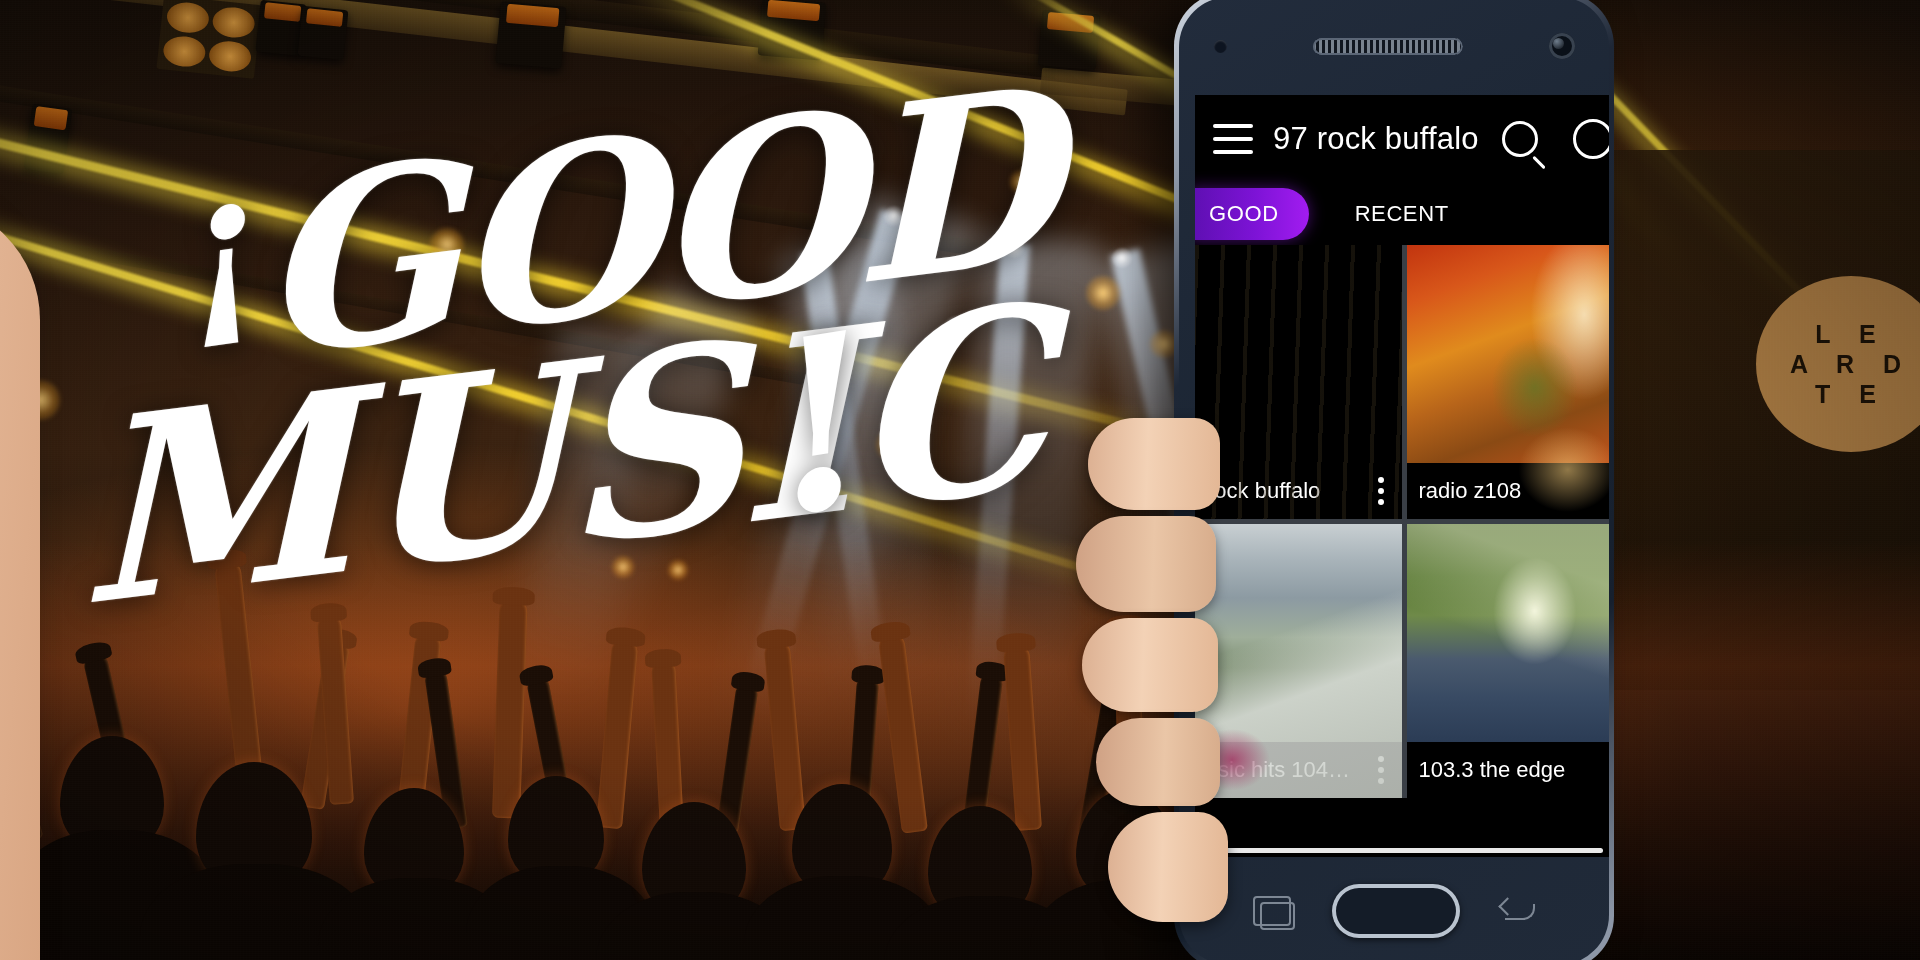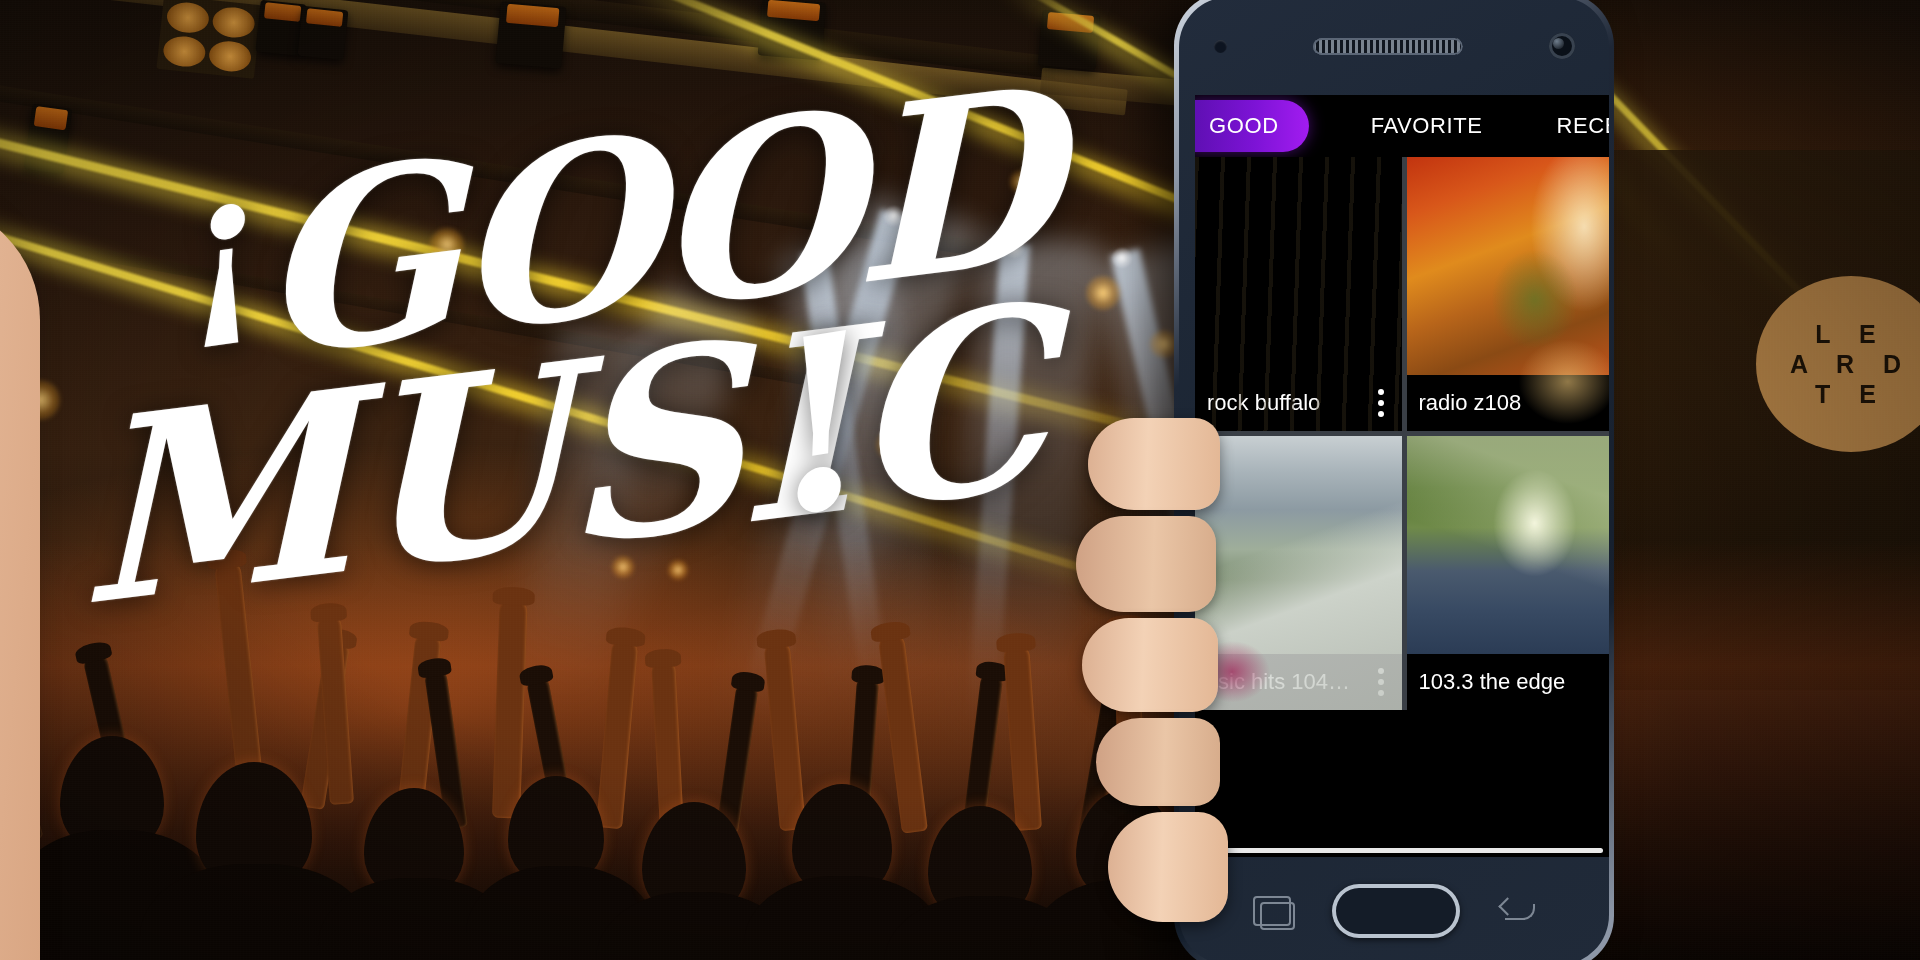--- a/index.html
+++ b/index.html
@@ -311,24 +311,37 @@
       <div class="bezel-top">
         <div class="sensor"></div>
         <div class="earpiece"></div>
         <div class="frontcam">
             <i></i>
           </div>
       </div>
 
       <div class="screen">
 
+        <div class="appbar">
+          <div class="hamburger">
+              <i></i>
+              <i></i>
+              <i></i>
+            </div>
+          <div class="app-title">97 rock buffalo</div>
+          <div class="icon-btn">
+            <span class="mag"></span>
+          </div>
+          <div class="icon-btn">
+            <span class="circ-part"></span>
+          </div>
+        </div>
 
         <div class="tabs">
           <div class="tab active t1">GOOD</div>
-          <div class="tab t2">FAVORITE</div>
           <div class="tab t3">RECENT</div>
         </div>
 
         <div class="grid">
 
           <div class="cell">
             <div class="thumb-img img-forest"></div>
             <div class="cap">
               <span class="cap-text">rock buffalo</span>
               <span class="kebab">

